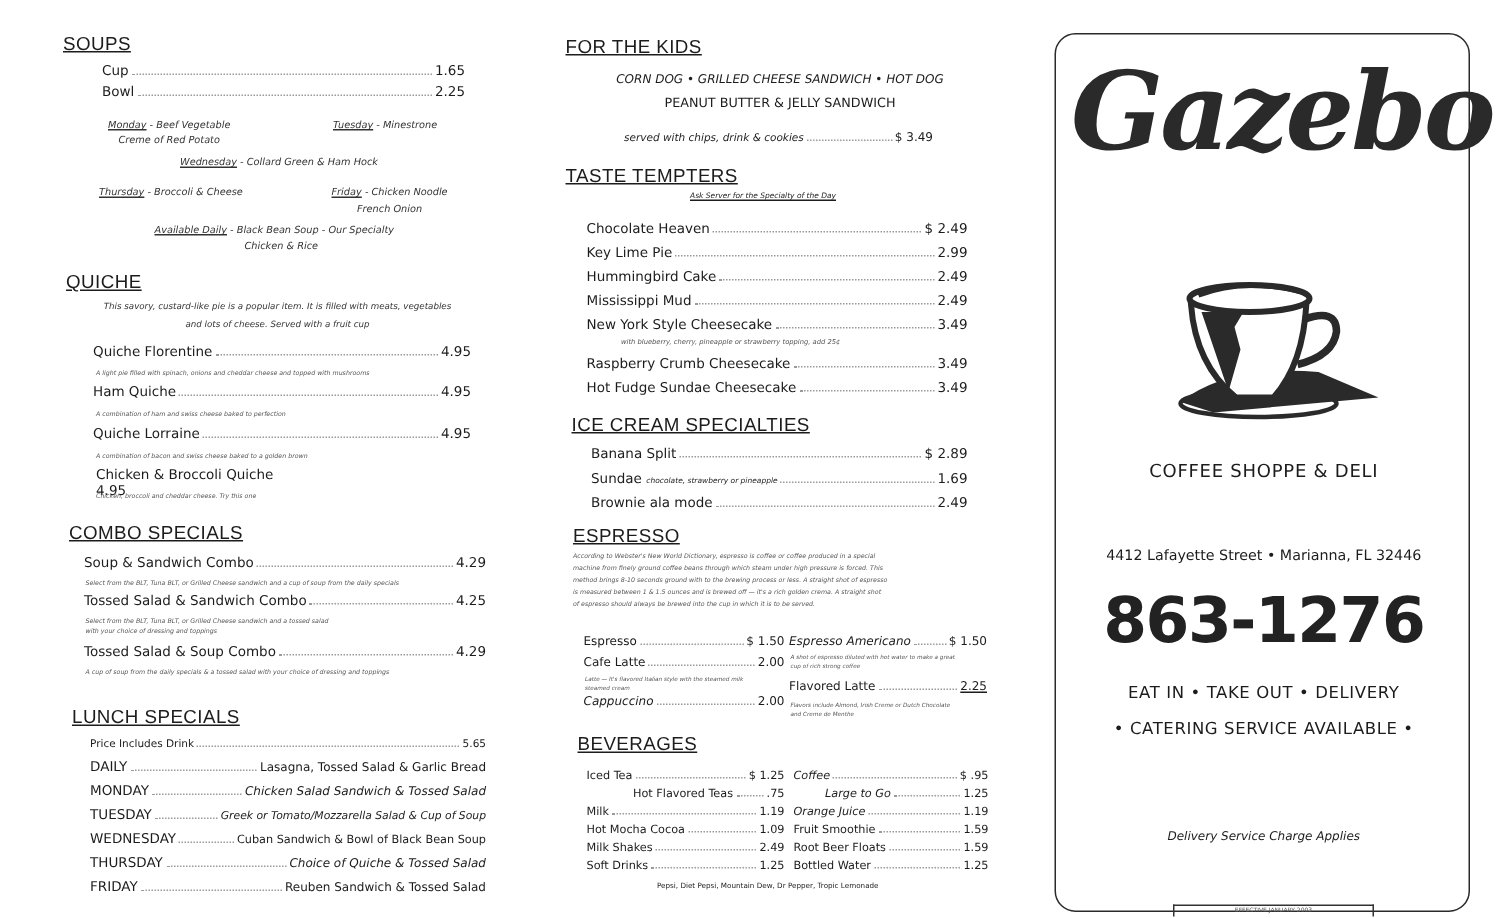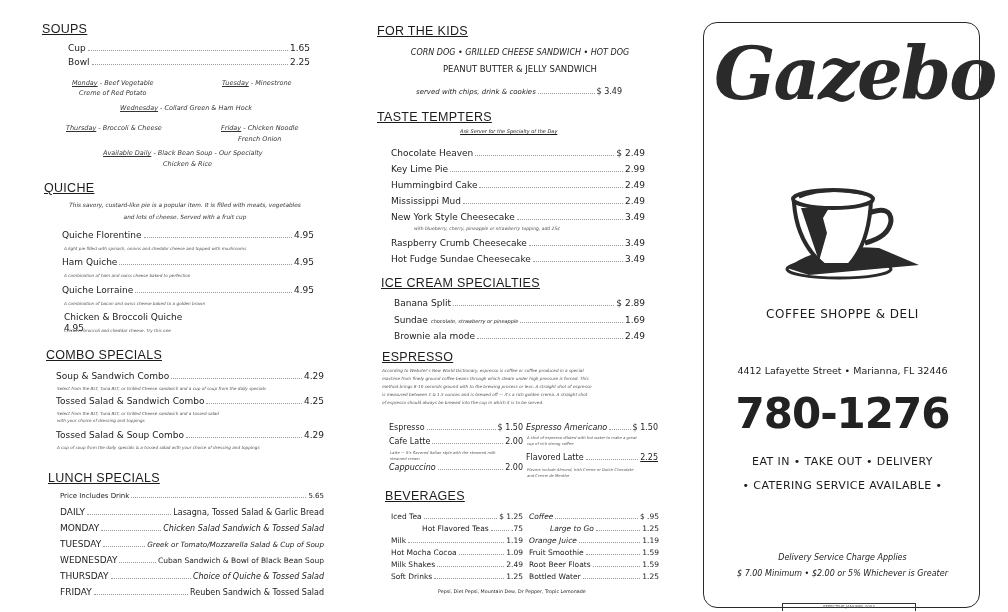--- a/index.html
+++ b/index.html
@@ -346,19 +346,18 @@
 
       <path d="M90 40 Q112 32 112 48 Q110 64 86 70" fill="none" stroke="#2a2a2a" stroke-width="5"></path>
 
       <ellipse cx="54" cy="26" rx="40" ry="9" fill="#ffffff" stroke="#2a2a2a" stroke-width="4"></ellipse>
       <path d="M20 24 Q50 12 90 22" fill="none" stroke="#2a2a2a" stroke-width="3"></path>
     </svg>
   </div>
 
   <div class="tagline">COFFEE SHOPPE &amp; DELI</div>
   <div class="address">4412 Lafayette Street  •  Marianna, FL 32446</div>
-  <div class="phone">780-1276</div>
+  <div class="phone">863-1276</div>
   <div class="service" style="top:432px;">EAT IN  •  TAKE OUT  •  DELIVERY</div>
   <div class="service" style="top:456px;">•  CATERING SERVICE AVAILABLE  •</div>
   <div class="deliv" style="top:530px;">Delivery Service Charge Applies</div>
-  <div class="deliv" style="top:546px;">$ 7.00 Minimum  •  $2.00 or 5% Whichever is Greater</div>
   <div class="footer-strip">EFFECTIVE    JANUARY 2003</div>
 </div>
 
 </body></html>

